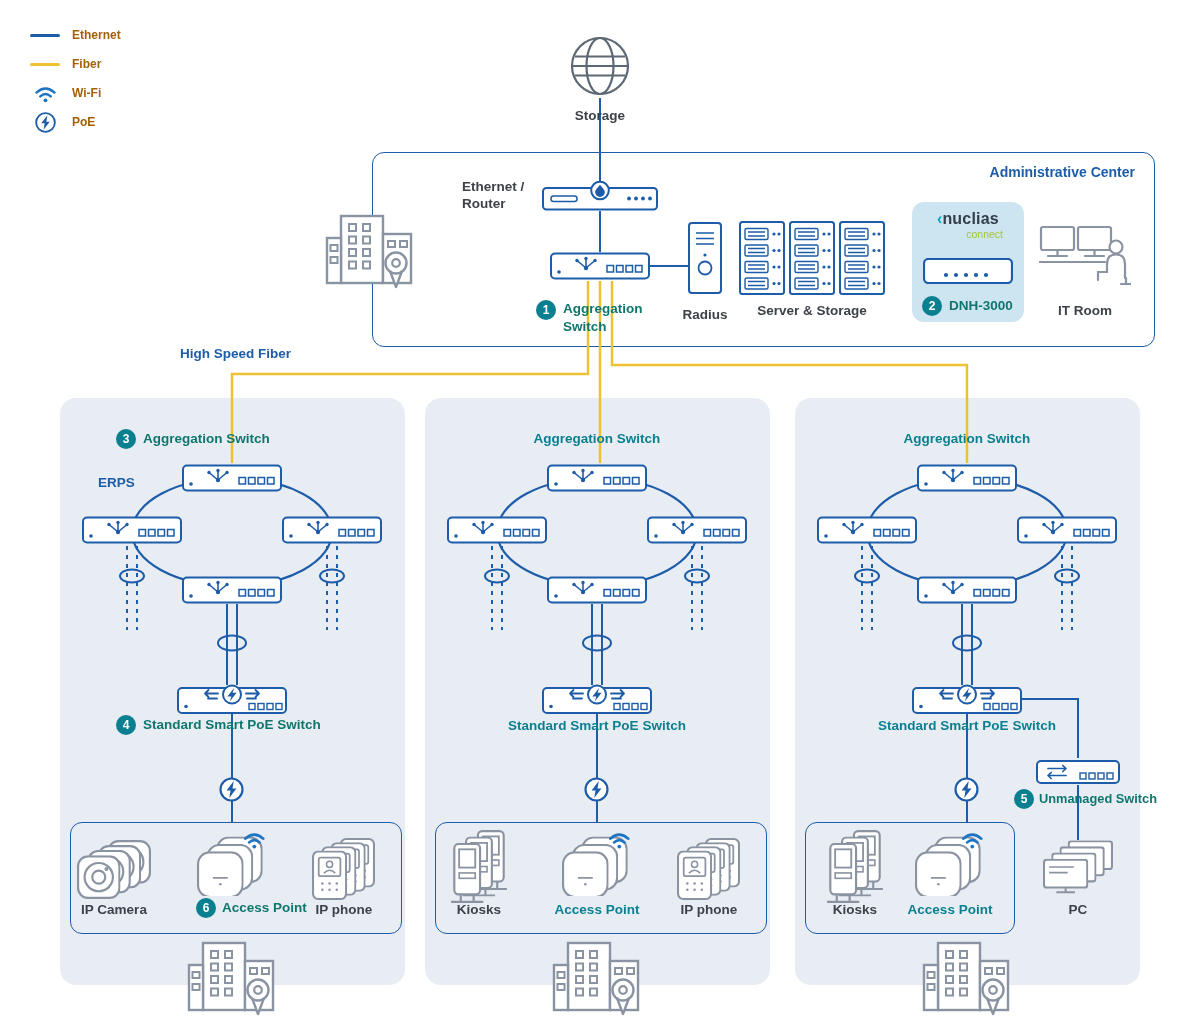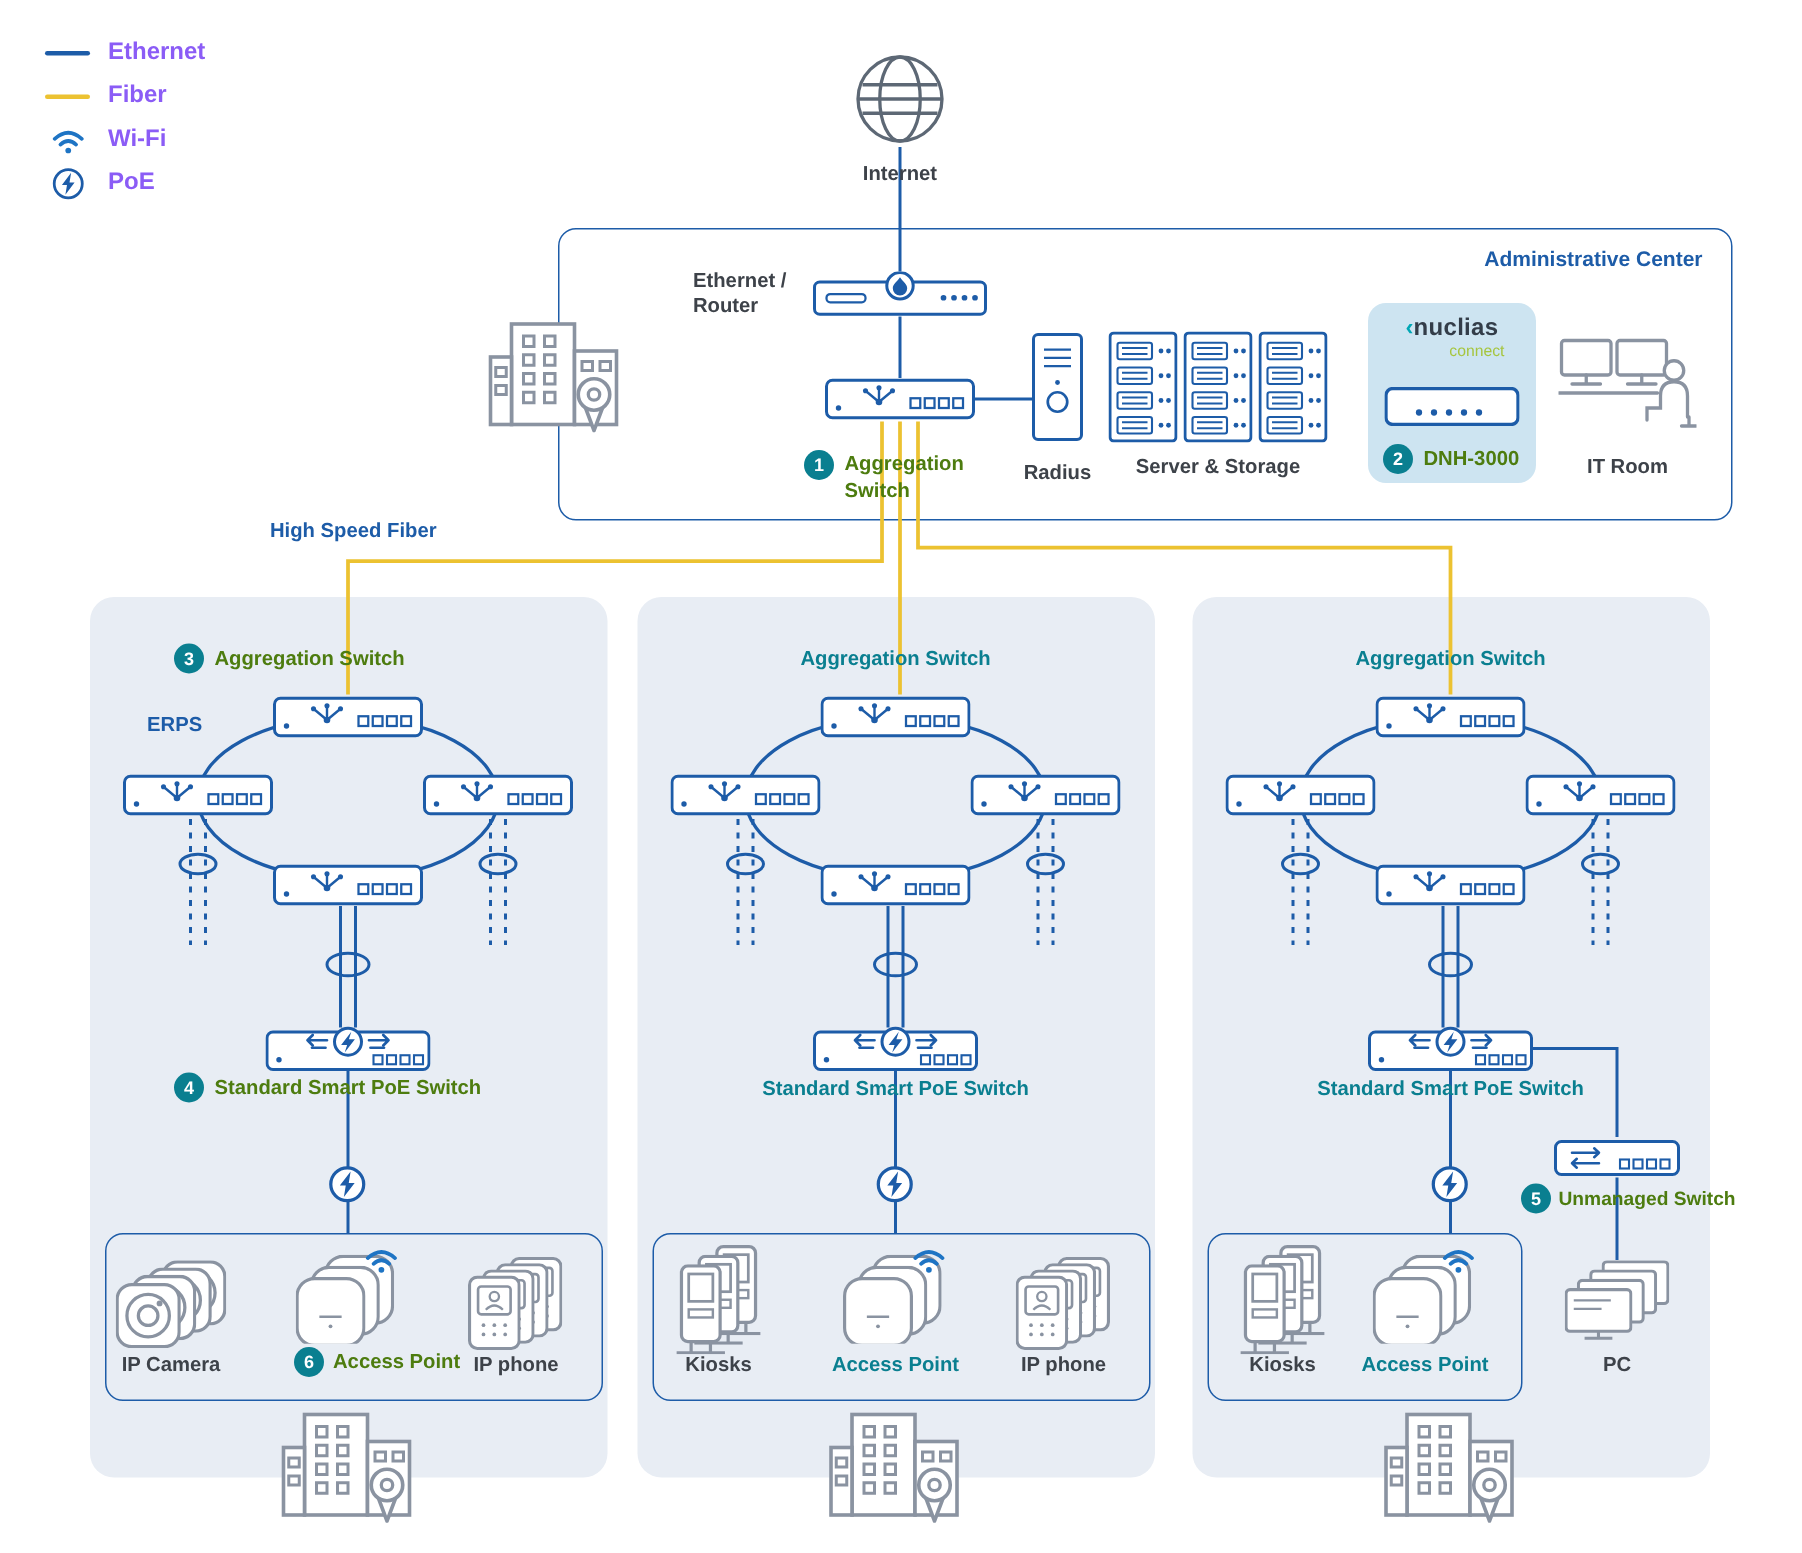--- a/index.html
+++ b/index.html
@@ -12,26 +12,26 @@
   .devbox{border:1.6px solid #1d5ca8;border-radius:12px;}
   .dnhbox{background:#cde4f1;border-radius:12px;}
   .lab{position:absolute;font-size:13.5px;font-weight:bold;color:#3d4249;white-space:nowrap;line-height:17px;}
   .lab.teal{color:#0a7f90;}
   .lab.blue{color:#1d5ca8;}
   .lab.ctr{text-align:center;}
   .lab.rgt{text-align:right;}
   .badge{width:20px;height:20px;border-radius:50%;background:#0a7f90;color:#fff;font-size:12px;
          font-weight:bold;display:flex;align-items:center;justify-content:center;flex:0 0 20px;}
   .brow{position:absolute;display:flex;align-items:flex-start;gap:7px;}
-  .brow .txt{font-size:13.5px;font-weight:bold;color:#4d7c0f;white-space:nowrap;line-height:18px;}
+  .brow .txt{font-size:13.5px;font-weight:bold;color:#0f766e;white-space:nowrap;line-height:18px;}
   .legend{display:flex;flex-direction:column;gap:7px;}
   .lrow{display:flex;align-items:center;gap:12px;height:22px;}
   .lswatch{width:30px;flex:0 0 30px;display:flex;align-items:center;justify-content:center;}
   .lline{width:30px;height:3px;border-radius:2px;}
-  .ltext{font-size:16px;font-weight:bold;color:#8b5cf6;}
+  .ltext{font-size:12px;font-weight:bold;color:#a16207;}
   .nuc-brand{font-size:16px;font-weight:bold;color:#333d49;letter-spacing:.2px;text-align:right;}
   .nuc-brk{color:#00a7b5;font-weight:bold;}
   .nuc-sub{font-size:10.5px;font-weight:normal;color:#a6c53e;text-align:right;margin-top:-3px;}
 </style>
 </head>
 <body>
 
 <div class="stage">
 
 <svg width="0" height="0" style="position:absolute" aria-hidden="true">
@@ -353,21 +353,21 @@
         </span>
     <span class="ltext">PoE</span>
   </div>
 </div>
 
 <div class="abs" style="left:568px;top:34px;width:64px;height:64px">
       <svg class="ic" viewBox="0 0 64 64">
         <use href="#sym-globe"></use>
       </svg>
     </div>
-<div class="lab ctr" style="left:550px;top:107px;width:100px">Internet</div>
+<div class="lab ctr" style="left:550px;top:107px;width:100px">Storage</div>
 
 <div class="lab blue rgt" style="left:877px;top:164px;width:258px;font-size:14px">Administrative Center</div>
 
 <div class="abs" style="left:322px;top:207px;width:96px;height:86px">
       <svg class="ic" viewBox="0 0 96 86">
         <use href="#sym-building"></use>
       </svg>
     </div>
 
 <div class="lab" style="left:462px;top:178px;width:80px">

